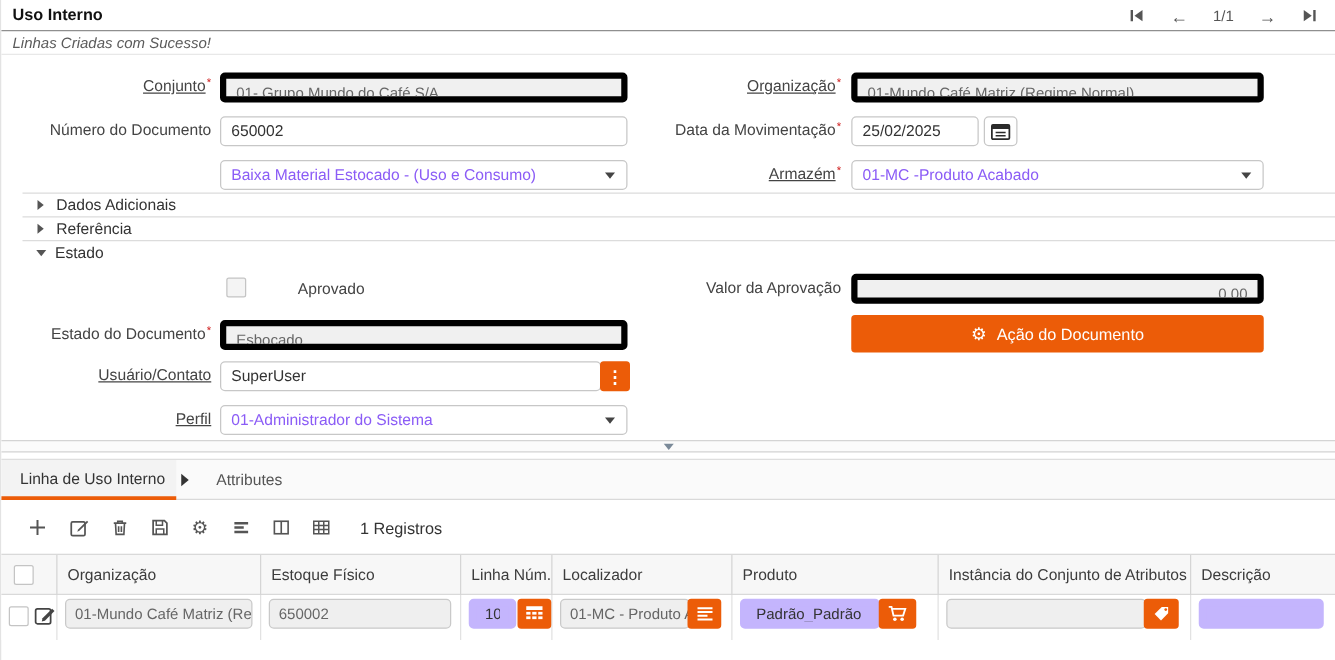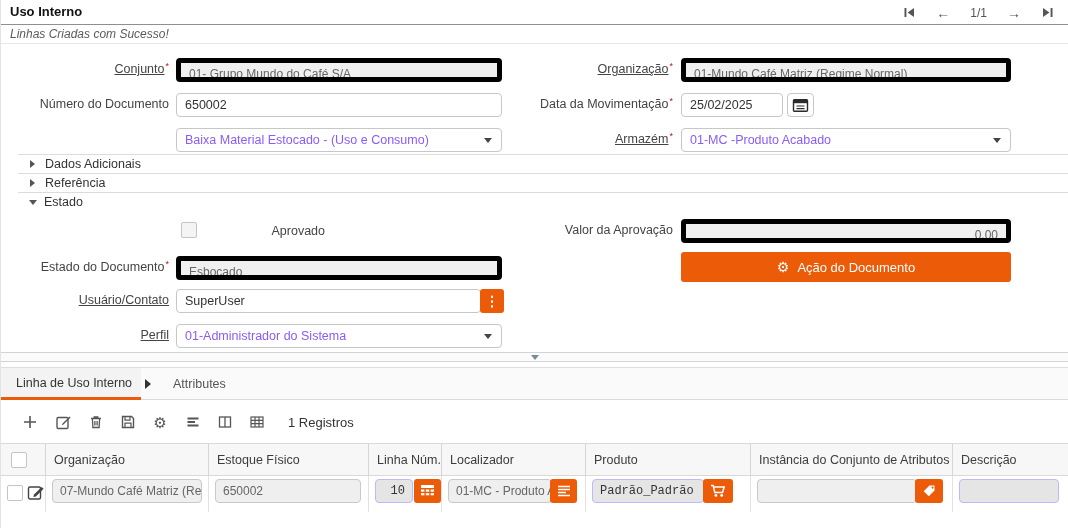--- a/index.html
+++ b/index.html
@@ -73,22 +73,22 @@
 
   
   .thead { position:absolute; left:0; right:0; top:443px; height:33px; background:#f7f7f7;
            border-top:1px solid #d9d9d9; border-bottom:1px solid #d9d9d9; }
   .th { position:absolute; top:0; height:32px; border-right:1px solid #d5d5d5; display:flex; align-items:center;
         padding-left:8px; color:#3c3c3c; white-space:nowrap; overflow:hidden; font-size:12.5px; }
   .trow { position:absolute; left:0; right:0; top:476px; height:36px; background:#fff; }
   .td { position:absolute; top:0; height:36px; border-right:1px solid #e2e2e2; }
   .cellfld-ro { position:absolute; top:3px; background:#efefef; border:1px solid #c9c9c9; border-radius:4px; height:24px;
                 line-height:22px; padding:0 7px; color:#666; white-space:nowrap; overflow:hidden; font-size:12px; }
-  input.cellfld { position:absolute; top:3px; background:#e5e5e5; border:1px solid #c4b5fd; border-radius:4px; height:24px;
-                padding:0 7px; color:#333; font-size:12px; font-family:Liberation Mono, monospace; outline:none; }
+  input.cellfld { position:absolute; top:3px; background:#c4b5fd; border:6px solid #c4b5fd; border-radius:4px; height:24px;
+                padding:0 7px; color:#333; font-size:12px; font-family:Liberation Sans, sans-serif; outline:none; }
   .rowbtn { position:absolute; top:3px; width:27px; height:24px; }
 </style>
 </head>
 <body>
 
 <div id="app">
 
   <div class="titlebar">
     <div class="title">Uso Interno</div>
     <div class="nav">
@@ -163,21 +163,21 @@
   <div class="sect" style="top:173px;">
     <span class="tri-r"></span>
     <span class="cap">Referência</span>
   </div>
   <div class="sect" style="top:192px;">
     <span class="tri-d"></span>
     <span class="cap">Estado</span>
   </div>
 
   <div class="cb" style="left:180px;top:222px;"></div>
-  <div class="lbl" style="left:204px;top:224px;text-align:right;width:120px;">
+  <div class="lbl" style="left:204px;top:224px;text-align:center;width:120px;">
     <span>Aprovado</span>
   </div>
 
   <div class="lbl" style="left:460px;width:212px;top:223px;">
     <span>Valor da Aprovação</span>
   </div>
   <div class="fld-ro num" style="left:680px;width:330px;top:219px;">0,00</div>
 
   <div class="lbl" style="left:0;width:168px;top:260px;">
     <span>Estado do Documento</span><span class="req">*</span>
@@ -282,21 +282,21 @@
     <div class="td" style="left:0;width:45px;">
       <span class="cb white" style="left:6px;top:9px;"></span>
       <span style="position:absolute;left:26px;top:8px;cursor:pointer;">
         <svg width="18" height="17" viewBox="0 0 18 17">
             <rect x="1.5" y="3" width="12" height="12" rx="1.5" fill="none" stroke="#444" stroke-width="1.4"></rect>
             <path d="M7 10.6L14.7 2.9l1.9 1.9L8.9 12.5l-2.5.6z" fill="#444"></path>
           </svg>
       </span>
     </div>
     <div class="td" style="left:45px;width:163px;">
-      <div class="cellfld-ro" style="left:6px;width:150px;">07-Mundo Café Matriz (Re</div>
+      <div class="cellfld-ro" style="left:6px;width:150px;">01-Mundo Café Matriz (Re</div>
     </div>
     <div class="td" style="left:208px;width:160px;">
       <div class="cellfld-ro" style="left:6px;width:146px;">650002</div>
     </div>
     <div class="td" style="left:368px;width:73px;">
       <input class="cellfld num" style="left: 6px; width: 38px; text-align: right;" value="10">
       <div class="mini-btn rowbtn" style="left:45px;">
         <span style="display:flex;">
           <svg width="15" height="14" viewBox="0 0 15 14">
               <rect x="1" y="1" width="13" height="3" fill="#fff"></rect>

